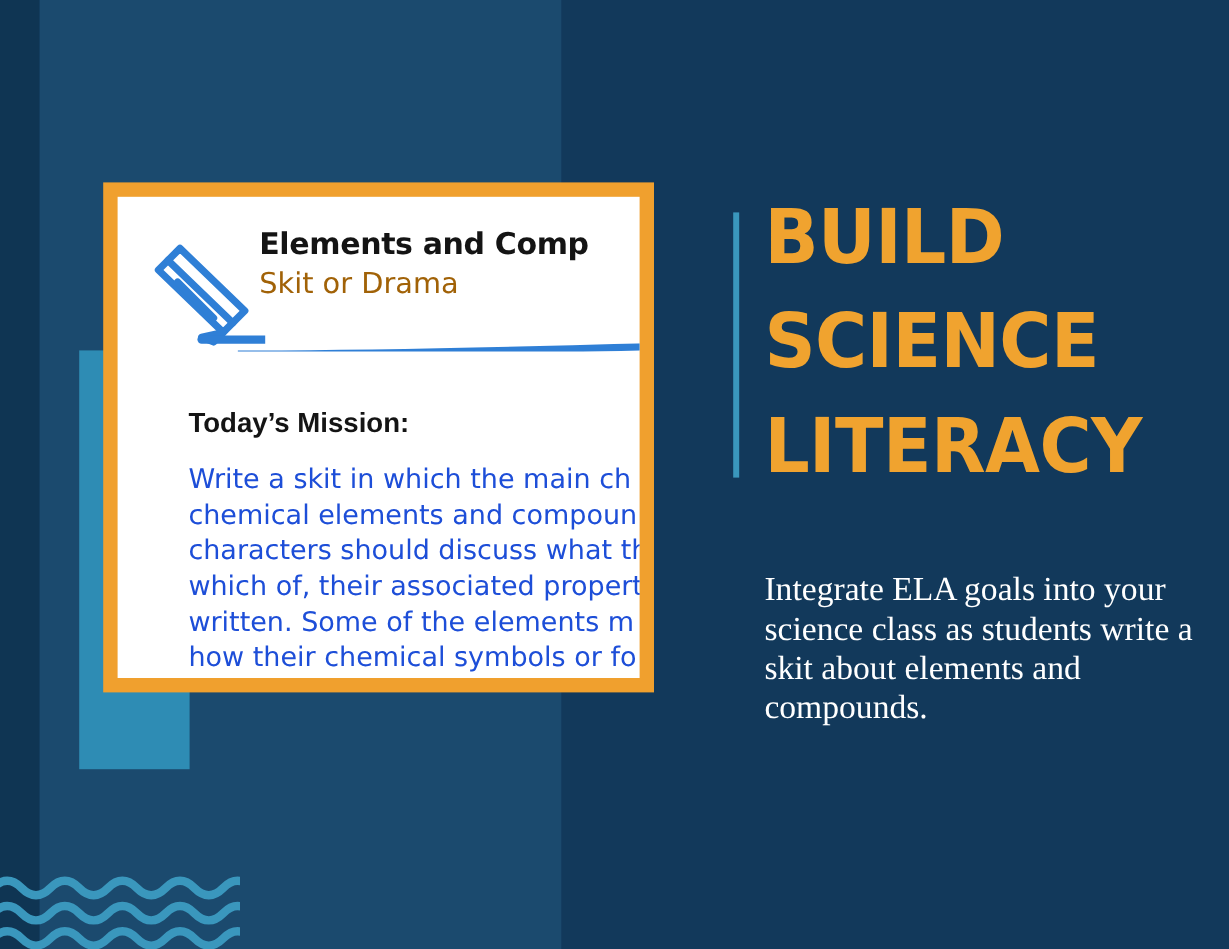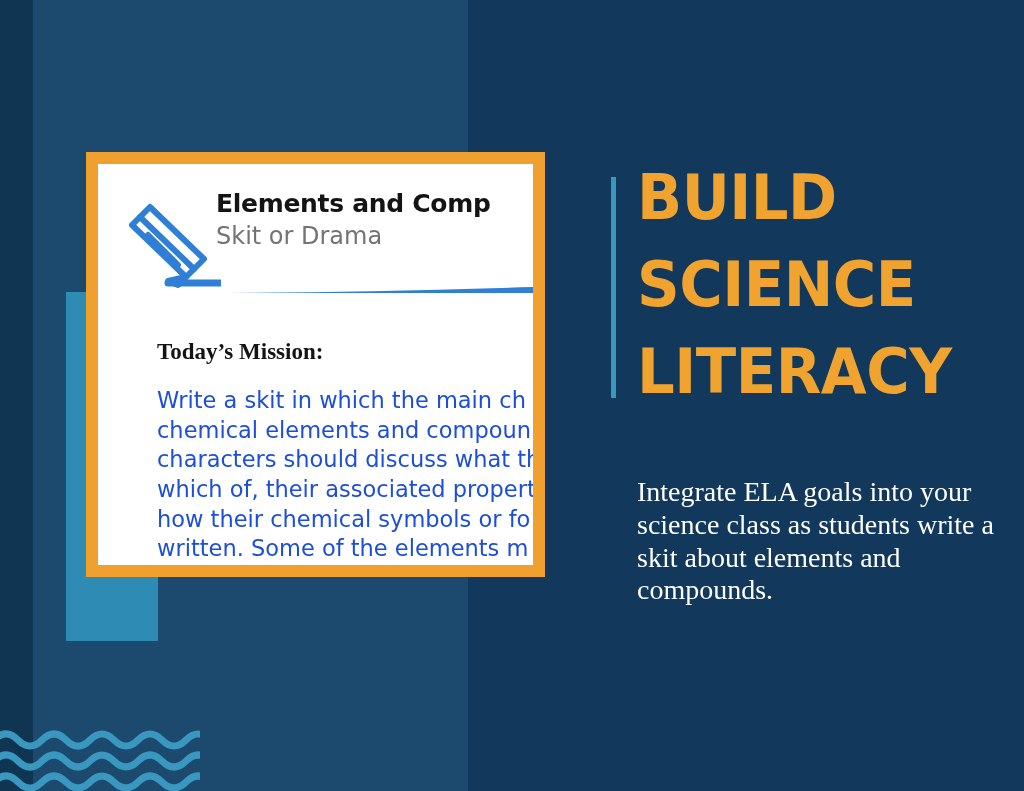--- a/index.html
+++ b/index.html
@@ -70,33 +70,33 @@
     font-size:25px;
     color:#141414;
     letter-spacing:-0.3px;
     white-space:nowrap;
     line-height:1.15;
   }
   .ws-sub {
     font-family:"DejaVu Sans", sans-serif;
     font-weight:normal;
     font-size:24px;
-    color:#737373;
+    color:#a16207;
     white-space:nowrap;
     margin-top:4px;
     line-height:1.15;
   }
   .ws-rule {
     position:absolute; left:100px; top:119px;
     width:430px; height:10px;
     overflow:hidden;
   }
   .ws-mission {
     position:absolute; left:59px; top:175px;
-    font-family:Liberation Serif, serif;
+    font-family:Liberation Sans, sans-serif;
     font-weight:bold;
     font-size:23px;
     color:#141414;
     white-space:nowrap;
   }
   .ws-body {
     position:absolute; left:59px; top:222px;
     width:470px;
     font-family:"DejaVu Sans", sans-serif;
     font-size:22.5px;
@@ -181,22 +181,22 @@
         </svg>
       </div>
 
       <div class="ws-mission">Today’s Mission:</div>
 
       <div class="ws-body">
         <div>Write a skit in which the main ch</div>
         <div>chemical elements and compoun</div>
         <div>characters should discuss what th</div>
         <div>which of, their associated propert</div>
+        <div>written.  Some of the elements m</div>
         <div>how their chemical symbols or fo</div>
-        <div>written.  Some of the elements m</div>
         <div>team up to make a compound!</div>
       </div>
 
     </div>
   </div>
 
   <div class="accent-line"></div>
 
   <div class="headline">
     <span class="hl-line">BUILD</span>

